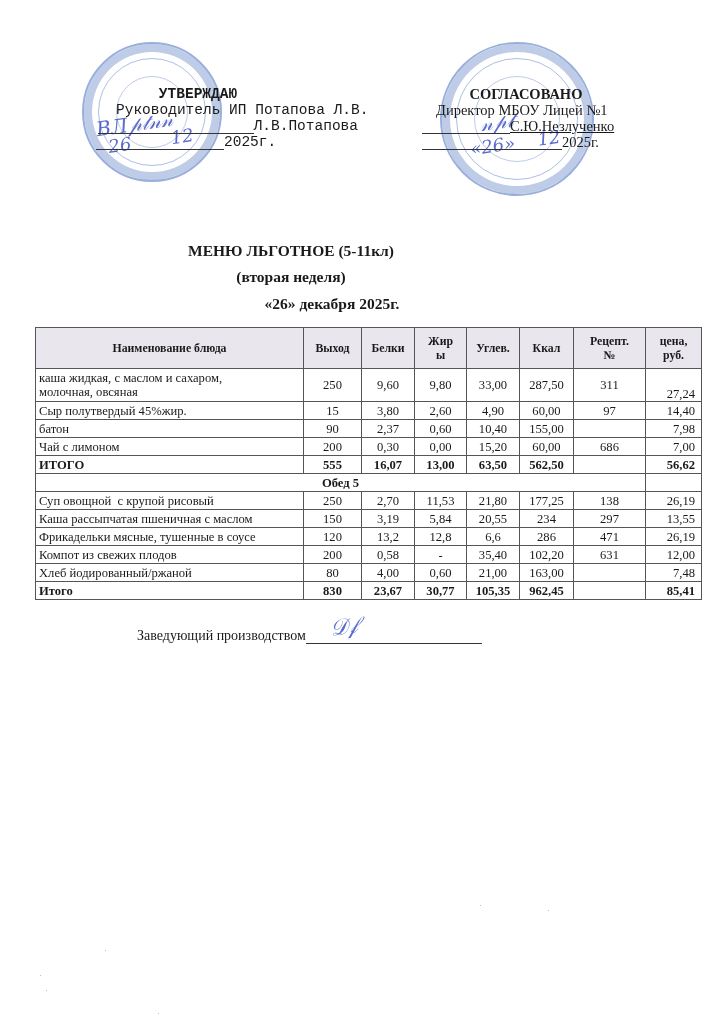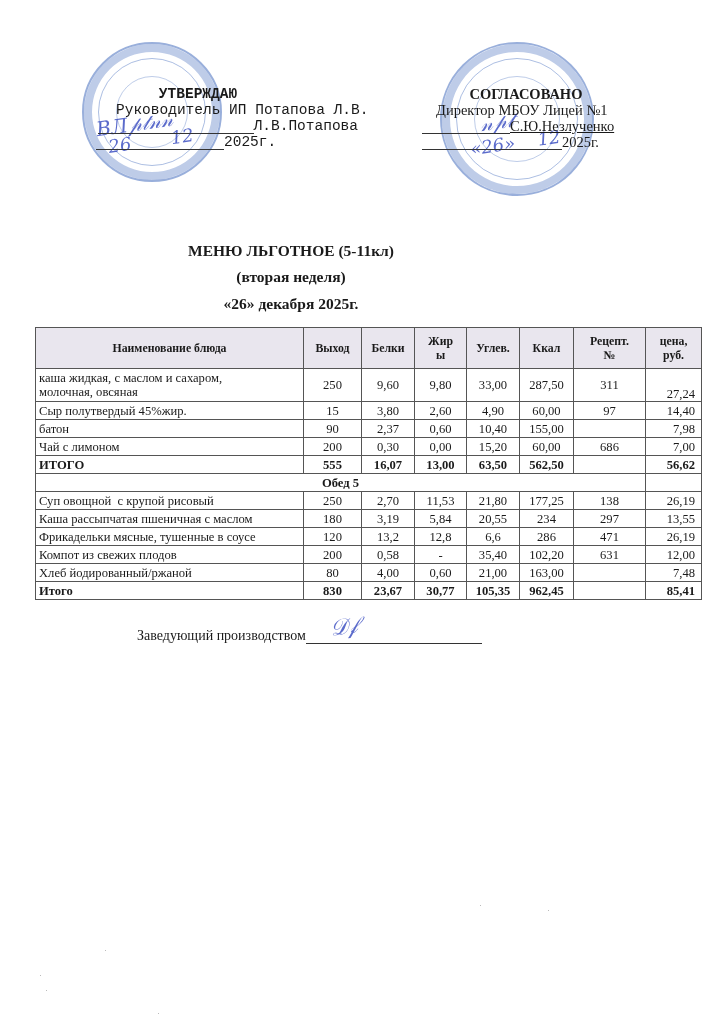--- a/index.html
+++ b/index.html
@@ -78,21 +78,21 @@
   <div class="line" style="margin-left:-14px;text-decoration:underline;">
     <span class="uline" style="width:88px;"></span><span>С.Ю.Незлученко</span>
   </div>
   <div class="line" style="margin-left:-14px;">
     <span class="uline" style="width:140px;"></span><span>2025г.</span>
   </div>
 </div>
 
 <div class="title" style="top:242px;">МЕНЮ ЛЬГОТНОЕ (5-11кл)</div>
 <div class="title" style="top:268px;">(вторая неделя)</div>
-<div class="title" style="top:295px;">«26» декабря 2025г.</div>
+<div class="title" style="top:295px;padding-left:41px;">«26» декабря 2025г.</div>
 
 <table class="menu">
   <colgroup>
     <col style="width:268px">
       <col style="width:58px">
       <col style="width:53px">
       <col style="width:52px">
     <col style="width:53px">
       <col style="width:54px">
       <col style="width:72px">
@@ -170,21 +170,21 @@
       <td class="num">250</td>
       <td class="num">2,70</td>
       <td class="num">11,53</td>
       <td class="num">21,80</td>
       <td class="num">177,25</td>
       <td class="num">138</td>
       <td class="price">26,19</td>
     </tr>
     <tr>
       <td>Каша рассыпчатая пшеничная с маслом</td>
-      <td class="num">180</td>
+      <td class="num">150</td>
       <td class="num">3,19</td>
       <td class="num">5,84</td>
       <td class="num">20,55</td>
       <td class="num">234</td>
       <td class="num">297</td>
       <td class="price">13,55</td>
     </tr>
     <tr>
       <td>Фрикадельки мясные, тушенные в соусе</td>
       <td class="num">120</td>

